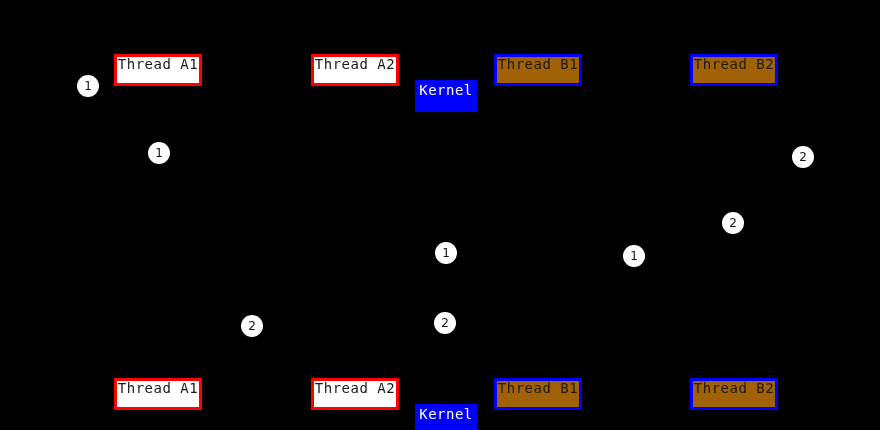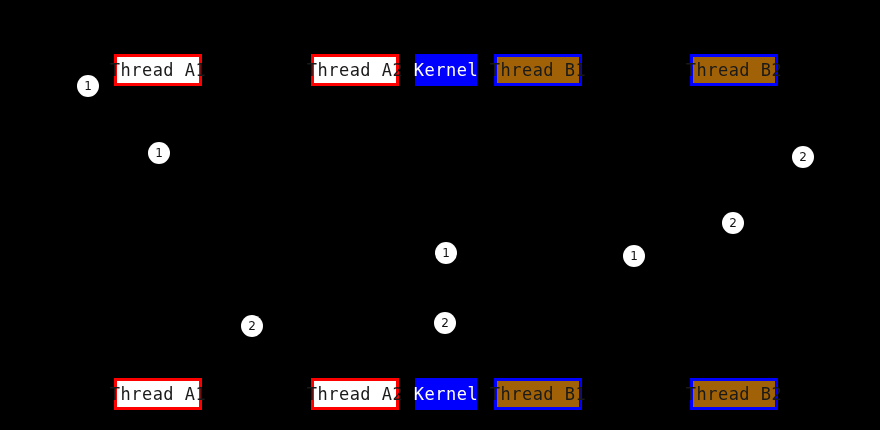--- a/index.html
+++ b/index.html
@@ -15,35 +15,34 @@
     background: #000000;
     overflow: hidden;
     font-family: "DejaVu Sans Mono", "Liberation Mono", monospace;
   }
 
   
   .participant {
     position: absolute;
     box-sizing: border-box;
     display: flex;
-    align-items: center;
     justify-content: center;
     height: 32px;
     background: #FFFFFF;
     border: 3px solid #FF0000;
-    font-size: 17px;
+    font-size: 14px;
     line-height: 1;
     letter-spacing: 0.5px;
     color: #1a1a1a;
     white-space: nowrap;
     user-select: none;
   }
   .participant.red    { border-color: #FF0000; background: #FFFFFF; color: #1a1a1a; }
   .participant.blue   { border-color: #0000FF; background: #a16207; color: #1a1a1a; }
-  .participant.filled { border-color: #0000FF; background: #0000FF; color: #FFFFFF; }
+  .participant.filled { border-color: #0000FF; background: #0000FF; color: #FFFFFF; margin-top: 26px; }
 
   
   .lifeline {
     position: absolute;
     width: 1px;
     background: #000000;
     top: 88px;
     bottom: 52px;
   }
   

